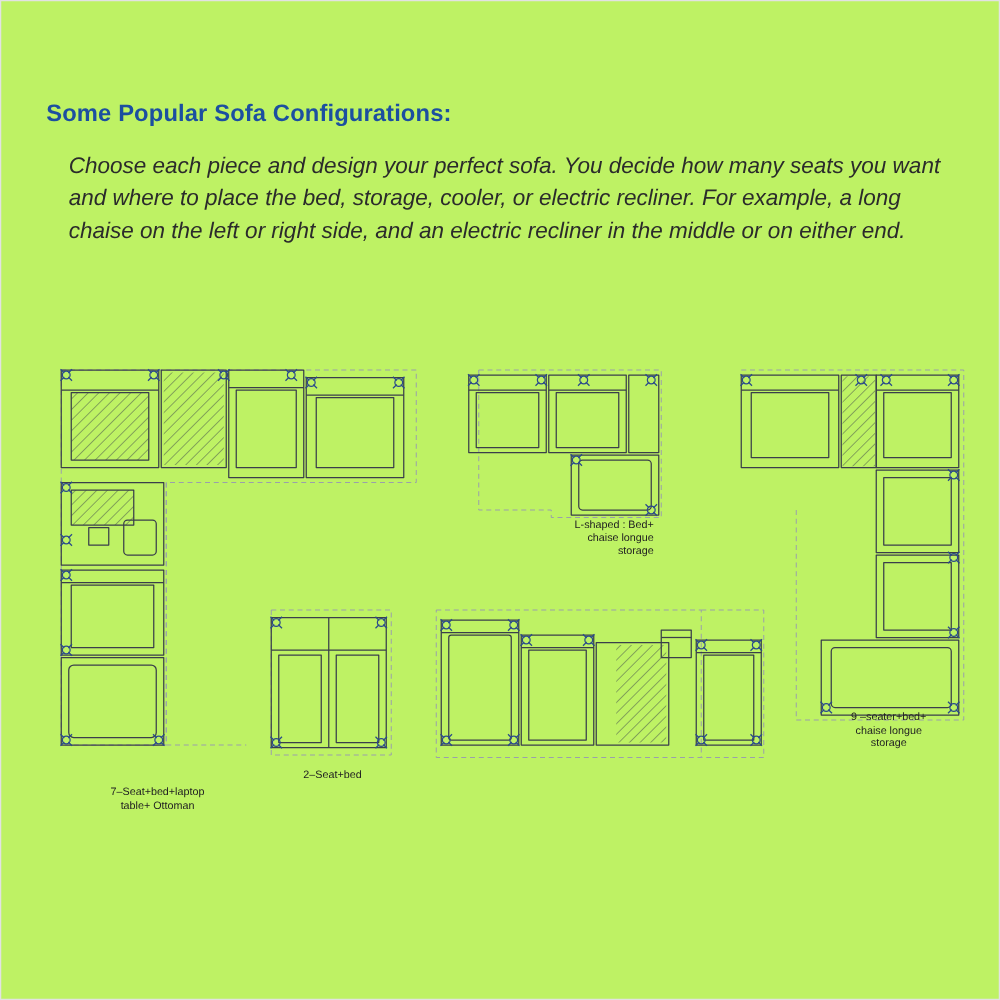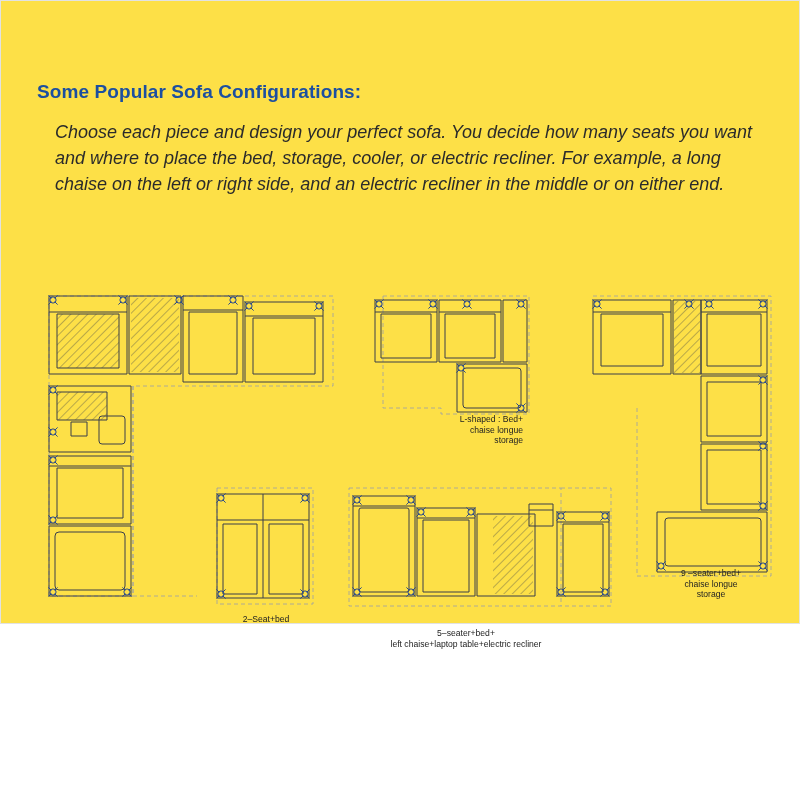--- a/index.html
+++ b/index.html
@@ -11,22 +11,22 @@
     height: 800px;
     background: #ffffff;
     font-family: "Liberation Sans", sans-serif;
     overflow: hidden;
     position: relative;
   }
   .page {
     position: absolute;
     left: 0; top: 0;
     width: 800px;
-    height: 624px;
-    background: #fde047;
+    height: 800px;
+    background: #bef264;
     border: 1px solid #e2e2e2;
     box-sizing: border-box;
   }
   .title {
     position: absolute;
     left: 36px;
     top: 80px;
     font-size: 19px;
     font-weight: bold;
     color: #1c4fa0;
@@ -246,23 +246,23 @@
           <use href="#corner" x="356" y="336"></use>
           <use href="#corner" x="410" y="336"></use>
           <use href="#corner" x="560" y="336"></use>
           <use href="#corner" x="604" y="336"></use>
         </g>
 
       </g>
     </svg>
   </div>
 
+  <div class="cap cap-1">7–Seat+bed+laptop
+table+ Ottoman</div>
   <div class="cap cap-2">2–Seat+bed</div>
-  <div class="cap cap-3">5–seater+bed+
-left chaise+laptop table+electric recliner</div>
   <div class="cap cap-4">L-shaped : Bed+
 chaise longue
 storage</div>
   <div class="cap cap-5">9 –seater+bed+
 chaise longue
 storage</div>
 
 </div>
 
 </body></html>

